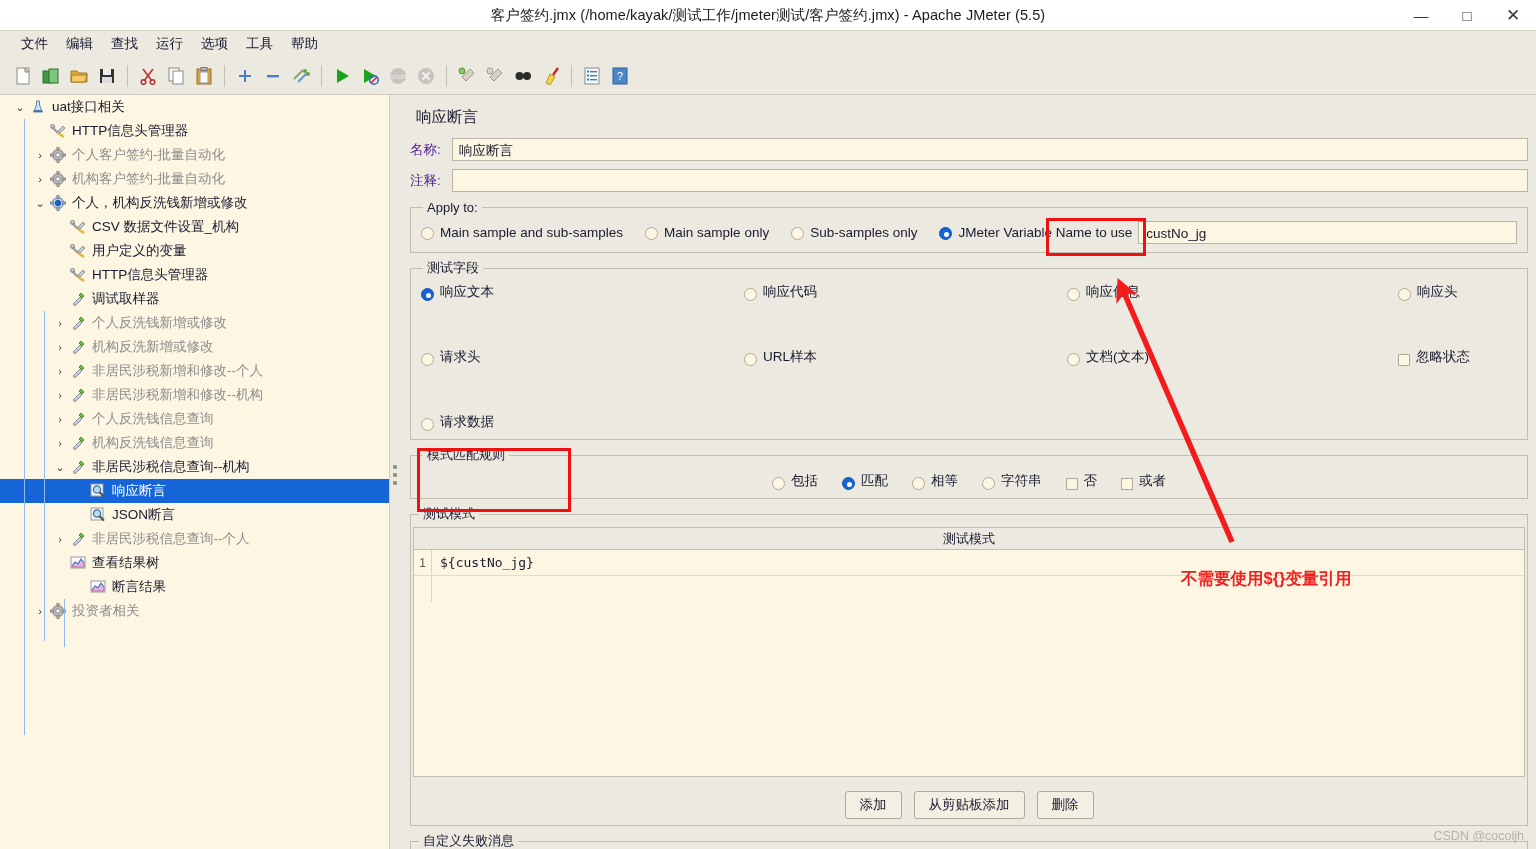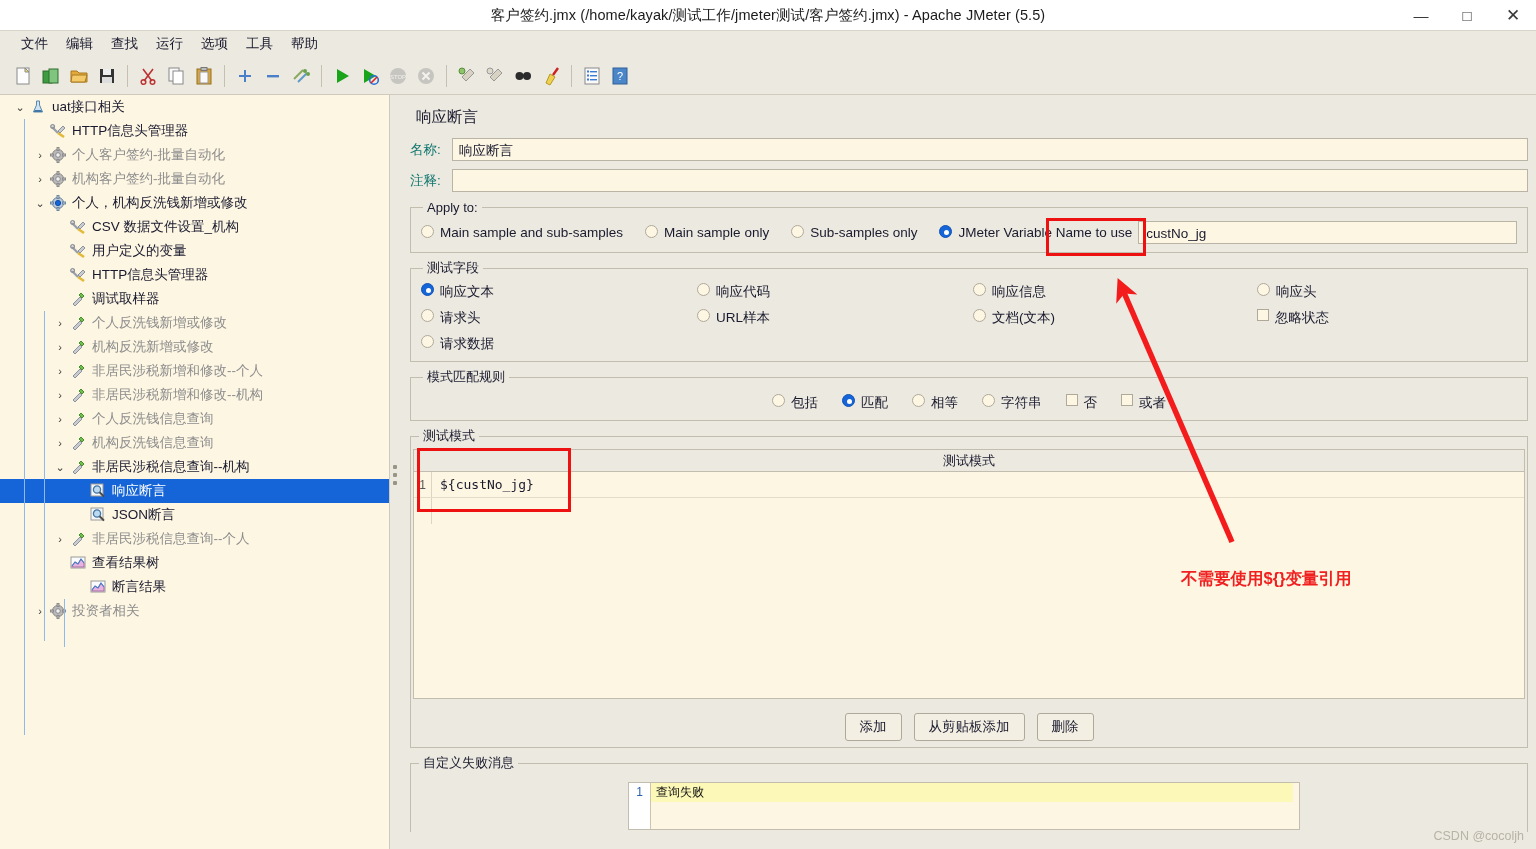--- a/index.html
+++ b/index.html
@@ -83,38 +83,38 @@
   }
 
   
   .content {
     position:absolute; left:400px; top:95px; width:1136px; height:754px;
     background:#ece9e0; padding:8px 8px 0 10px;
   }
   .panel-title { font-size:15.5px; color:#1a1a2e; margin:4px 0 10px 6px; }
 
   .rowline { display:flex; align-items:center; margin:0 0 8px 0; }
-  .rowlabel { width:42px; font-size:13.5px; color:#0f766e; }
+  .rowlabel { width:42px; font-size:13.5px; color:#4c1d95; }
   .textfield {
     flex:1; height:23px; background:#fdf6e3; border:1px solid #b9b4a6;
     padding:2px 6px; font-size:13.5px; color:#1a1a2e; line-height:19px;
     overflow:hidden; white-space:nowrap;
   }
 
   fieldset.grp {
     border:1px solid #c3bdb0; border-top:1px solid #c3bdb0;
     margin:0 0 6px 0; padding:6px 10px 8px 10px;
     position:relative;
   }
   fieldset.grp > legend {
     font-size:13px; color:#1a1a2e; padding:0 4px; margin-left:2px;
   }
 
   .radio, .check {
-    display:inline-flex; align-items:flex-start; cursor:default; font-size:13.5px; color:#1a1a2e;
+    display:inline-flex; align-items:flex-end; cursor:default; font-size:13.5px; color:#1a1a2e;
   }
   .rb {
     width:13px; height:13px; border-radius:50%; border:1px solid #b0a99a;
     background:#fdf6e3; margin-right:6px; display:inline-block; position:relative; flex:0 0 auto;
   }
   .rb.on { background:#1565d8; border-color:#1054b6; }
   .rb.on::after {
     content:""; position:absolute; left:4px; top:4px; width:5px; height:5px;
     border-radius:50%; background:#ffffff;
   }
@@ -126,20 +126,21 @@
   .applyrow { display:flex; align-items:center; gap:0; }
   .applyrow .radio { margin-right:22px; }
   .varfield {
     flex:1; height:23px; background:#fdf6e3; border:1px solid #b9b4a6;
     padding:2px 7px; font-size:13.5px; line-height:19px; margin-left:6px;
   }
 
   .fieldgrid {
     display:grid; grid-template-columns: 276px 276px 284px auto;
     row-gap:8px;
+    gap:47px;
   }
 
   .matchrow { display:flex; align-items:center; justify-content:center; gap:0; padding-top:2px; }
   .matchrow .radio, .matchrow .check { margin:0 12px; }
 
   .tablewrap { border:1px solid #c3bdb0; background:#fdf6e3; height:250px; position:relative; }
   .thead {
     height:22px; background:#ece9e0; border-bottom:1px solid #c3bdb0;
     display:flex; align-items:center; justify-content:center; font-size:13px; color:#1a1a2e;
   }

